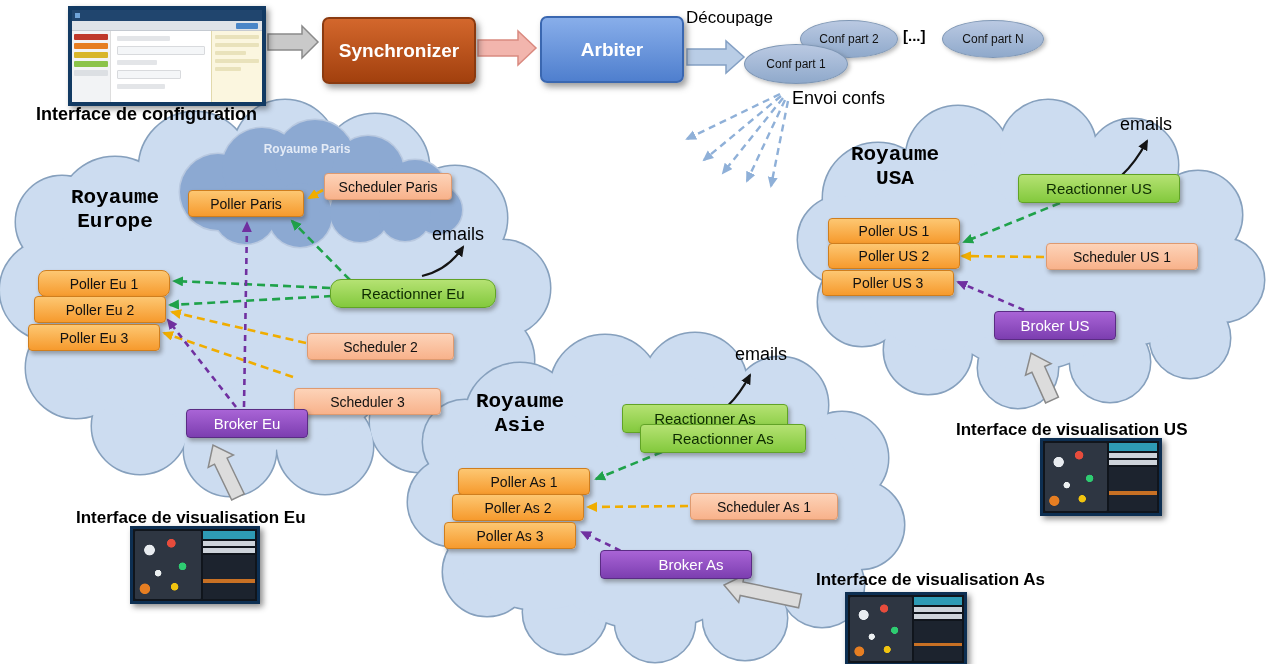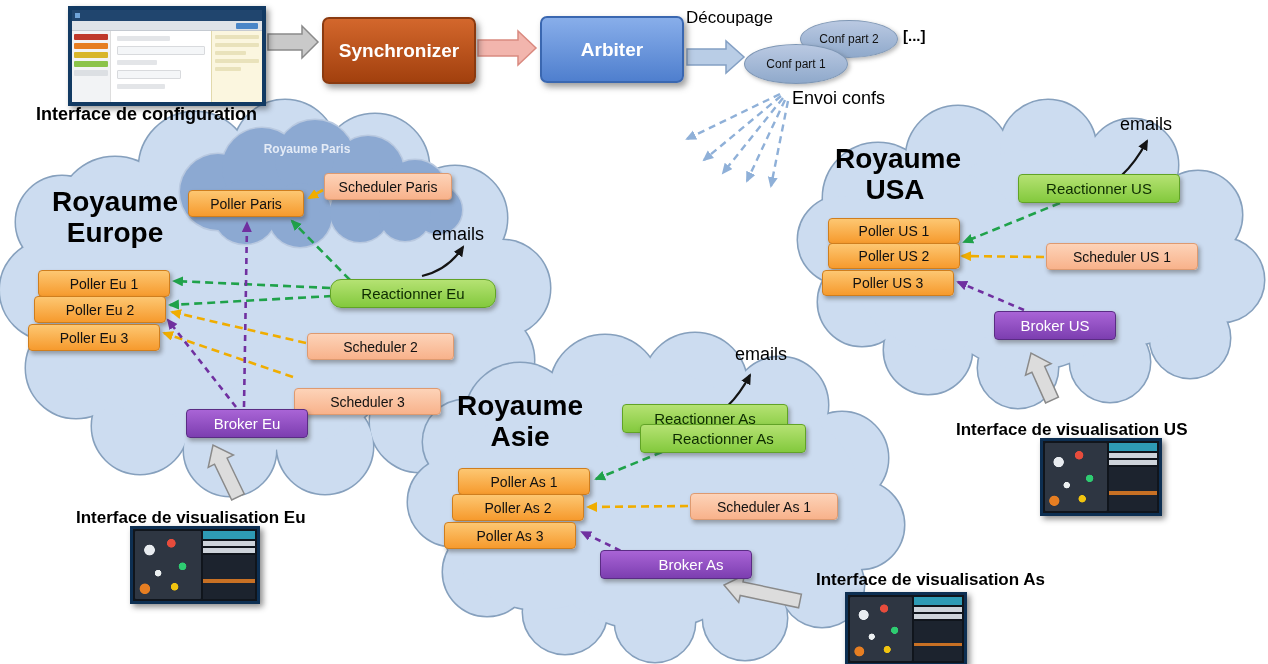--- a/index.html
+++ b/index.html
@@ -14,22 +14,22 @@
   .broker{background:linear-gradient(#a964d6,#7c3eb0);border:1px solid #5a2c84;color:#fff;}
   .bigbox{font-size:19px;color:#fff;border-radius:7px;font-weight:bold;
           box-shadow:3px 4px 6px rgba(60,60,60,.5);}
   .synchronizer{background:linear-gradient(#d3672c,#a2400e);border:2px solid #8a3a10;}
   .arbiter{background:linear-gradient(#88aeea,#4f7fce);border:2px solid #3a67b0;}
   .conf-ellipse{border-radius:50%;background:linear-gradient(#bac9e2,#8fa9cb);
         border:1.5px solid #7e96b4;font-size:12px;color:#111;
         box-shadow:2px 2px 4px rgba(80,80,80,.4);}
   .lbl{position:absolute;z-index:4;font-weight:bold;white-space:nowrap;}
   .plain{font-weight:normal;}
-  .realm-title{position:absolute;z-index:4;font-weight:bold;font-size:28px;line-height:1.12;
-        text-align:center;white-space:nowrap;}
+  .realm-title{position:absolute;z-index:4;font-weight:bold;font-size:21px;line-height:1.12;
+        text-align:center;white-space:nowrap;font-family:Liberation Mono, monospace;}
   .paris-title{position:absolute;z-index:3;font-size:12px;color:#e4ebf6;text-align:center;
         font-weight:600;white-space:nowrap;}
   
   .config-shot{position:absolute;z-index:3;background:#fff;border:4px solid #123a63;
         box-shadow:3px 3px 6px rgba(0,0,0,.4);display:flex;flex-direction:column;}
   .cs-top{height:11px;background:#20456e;display:flex;align-items:center;padding:0 3px;gap:3px;}
   .cs-dot{width:5px;height:5px;background:#6fa3d8;}
   .cs-menubar{height:9px;background:#dfe3e8;border-bottom:1px solid #c5cad1;display:flex;
         justify-content:flex-end;align-items:center;padding:0 4px;}
   .cs-btnsm{width:22px;height:6px;background:#4a86c8;border-radius:1px;}
@@ -247,38 +247,39 @@
     </div>
   </div>
   <div class="lbl" style="left:36px;top:104px;font-size:18px;">Interface de configuration</div>
 
   <div class="box bigbox synchronizer" style="left:322px;top:17px;width:150px;height:63px;">Synchronizer</div>
   <div class="box bigbox arbiter" style="left:540px;top:16px;width:140px;height:63px;">Arbiter</div>
 
   <div class="lbl plain" style="left:686px;top:8px;font-size:17px;">Découpage</div>
 
   <div class="box conf-ellipse" style="left:800px;top:20px;width:96px;height:36px;">Conf part 2</div>
+  <div class="box conf-ellipse" style="left:942px;top:20px;width:100px;height:36px;">Conf part N</div>
   <div class="lbl" style="left:903px;top:27px;font-size:15px;">[...]</div>
   <div class="box conf-ellipse" style="left:744px;top:44px;width:102px;height:38px;z-index:4;">Conf part 1</div>
 
   <div class="lbl plain" style="left:792px;top:88px;font-size:18px;">Envoi confs</div>
 
   <div class="realm-title" style="left:45px;top:186px;width:140px;">
     <div>Royaume</div>
     <div>Europe</div>
   </div>
   <div class="paris-title" style="left:232px;top:142px;width:150px;">Royaume Paris</div>
 
   <div class="box poller" style="left:188px;top:190px;width:114px;height:25px;">Poller Paris</div>
   <div class="box scheduler" style="left:324px;top:173px;width:126px;height:25px;">Scheduler Paris</div>
 
   <div class="lbl plain" style="left:432px;top:224px;font-size:18px;">emails</div>
   <div class="box reactionner" style="left:330px;top:279px;width:164px;height:27px;font-size:15px;border-radius:11px;">Reactionner Eu</div>
 
-  <div class="box poller" style="left:38px;top:270px;width:130px;height:25px;">Poller Eu 1</div>
+  <div class="box poller" style="left:38px;top:270px;width:130px;height:25px;border-radius:8px;">Poller Eu 1</div>
   <div class="box poller" style="left:34px;top:296px;width:130px;height:25px;">Poller Eu 2</div>
   <div class="box poller" style="left:28px;top:324px;width:130px;height:25px;">Poller Eu 3</div>
 
   <div class="box scheduler" style="left:307px;top:333px;width:145px;height:25px;">Scheduler 2</div>
   <div class="box scheduler" style="left:294px;top:388px;width:145px;height:25px;">Scheduler 3</div>
 
   <div class="box broker" style="left:186px;top:409px;width:120px;height:27px;font-size:15px;">Broker Eu</div>
 
   <div class="lbl" style="left:76px;top:508px;font-size:17px;">Interface de visualisation Eu</div>
   <div class="viz-shot" style="left:130px;top:526px;width:120px;height:68px;">

